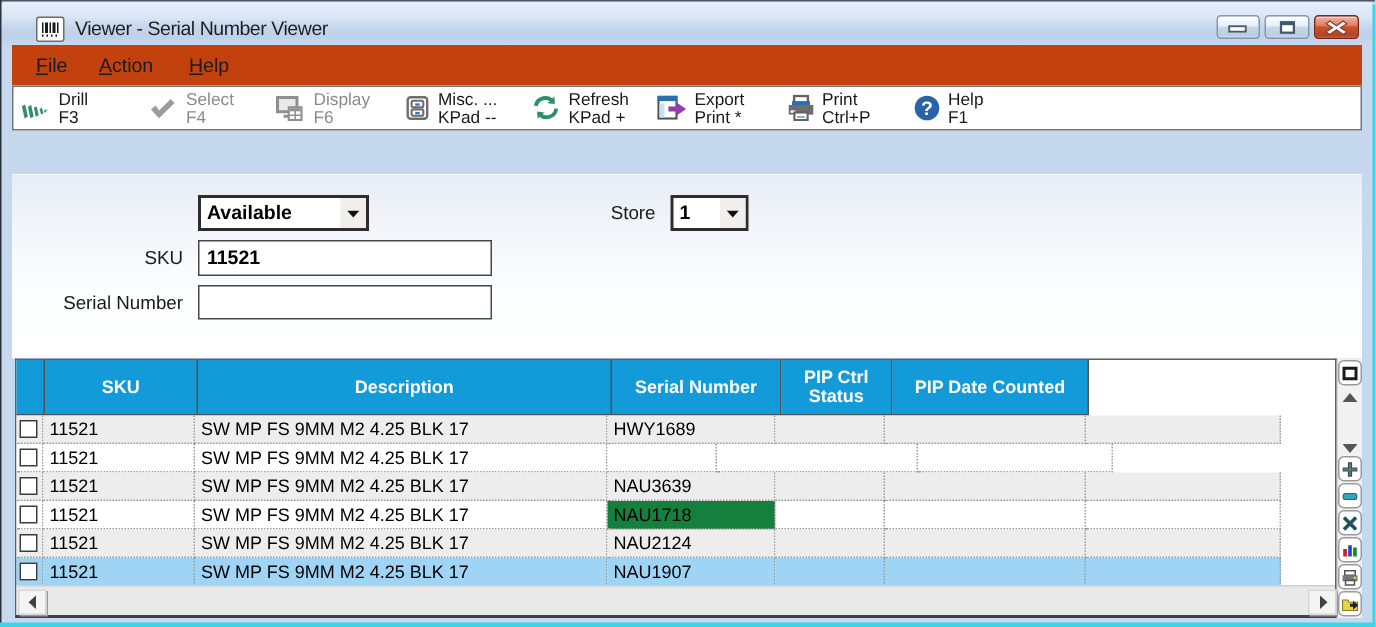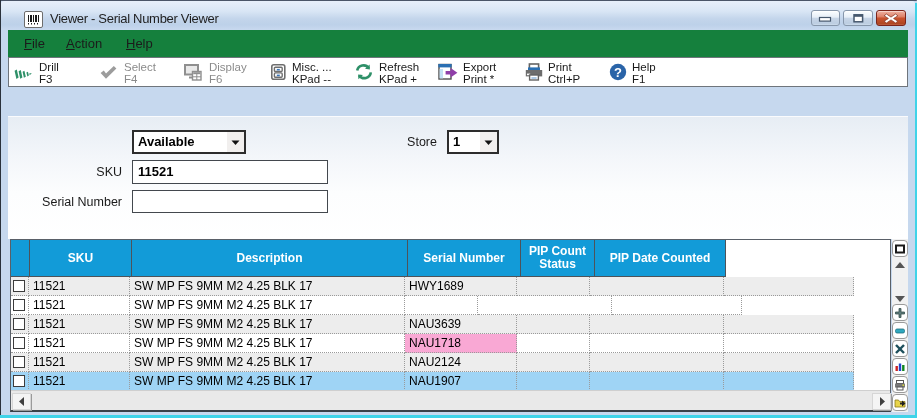--- a/index.html
+++ b/index.html
@@ -17,21 +17,21 @@
     background:linear-gradient(180deg,#e7effa 0%,#d9e6f5 35%,#c3d5eb 62%,#bdd1e9 82%,#c8d9ef 100%);
     border-radius:3px 3px 0 0;}
   #ticon{left:24px;top:11px;width:17px;height:15px;background:#fff;border:1px solid #6d6d6d;border-radius:2px;}
   #ttext{left:50px;top:11px;font-size:13px;color:#1f1f1f;white-space:nowrap;letter-spacing:-0.3px;}
   .capbtn{top:10px;height:14px;border-radius:3px;}
   #btnmin{left:811px;width:27px;}
   #btnmax{left:843px;width:28px;}
   .mm{border:1px solid #8797ab;background:linear-gradient(180deg,#fcfeff 0%,#e6eef7 45%,#c8d6e7 50%,#bccde1 88%,#cddcec 100%);box-shadow:inset 0 1px 0 rgba(255,255,255,.8);}
   #btnclose{left:876px;width:28px;border:1px solid #7c241b;background:linear-gradient(180deg,#f0b2a2 0%,#dd8168 42%,#ca532f 50%,#b04723 90%,#bd6345 100%);box-shadow:inset 0 1px 0 rgba(255,255,255,.45);}
   
-  #menubar{left:8px;top:30px;width:900px;height:27px;background:#15803d;}
+  #menubar{left:8px;top:30px;width:900px;height:27px;background:#c2410c;}
   .mitem{top:6px;font-size:13px;color:#1b1b1b;}
   
   #toolbar{left:8px;top:57px;width:898px;height:28px;background:#fff;border:1px solid #6f757c;}
   .tlabel{top:3px;font-size:11.5px;line-height:12px;color:#1a1a1a;white-space:pre;}
   .tdis{color:#8b8b8b;}
   .ticon{top:5px;}
   
   #secheader{left:8px;top:87px;width:900px;height:29px;background:#edf1f6;}
   #sectitle{left:25px;top:6px;font-size:15px;font-weight:bold;color:#155a84;letter-spacing:0.2px;}
   #secline{left:8px;top:116px;width:900px;height:1px;background:#fafbfd;}
@@ -209,21 +209,21 @@
     <div class="abs flabel" style="left:0;top:73px;width:114px">Serial Number</div>
     <div class="abs tin" style="left:124px;top:73px;width:189px;height:21px"></div>
   </div>
 
   <div class="abs" id="grid">
     <div id="ghead">
       <div class="hc" style="width:18px"></div>
       <div class="hc" style="width:101px">SKU</div>
       <div class="hc" style="width:275px">Description</div>
       <div class="hc" style="width:112px">Serial Number</div>
-      <div class="hc" style="width:73px">PIP Count Status</div>
+      <div class="hc" style="width:73px">PIP Ctrl Status</div>
       <div class="hc" style="width:130px">PIP Date Counted</div>
     </div>
   <div class="grow" style="top: 37px;">
         <div class="gc" style="width: 17px; background: rgb(237, 237, 237);">
           <div class="cbx"></div>
         </div>
         <div class="gc" style="width: 96px; background: rgb(237, 237, 237); padding-left: 4px;">11521</div>
         <div class="gc" style="width: 270px; background: rgb(237, 237, 237); padding-left: 4px;">SW MP FS 9MM M2 4.25 BLK 17</div>
         <div class="gc" style="width: 107px; background: rgb(237, 237, 237); padding-left: 4px;">HWY1689</div>
         <div class="gc" style="width: 72px; background: rgb(237, 237, 237);"></div>
@@ -250,21 +250,21 @@
         <div class="gc" style="width: 72px; background: rgb(237, 237, 237);"></div>
         <div class="gc" style="width: 133px; background: rgb(237, 237, 237);"></div>
         <div class="gc" style="width: 129px; background: rgb(237, 237, 237);"></div>
       </div>
       <div class="grow" style="top: 94px;">
         <div class="gc" style="width: 17px; background: rgb(255, 255, 255);">
           <div class="cbx"></div>
         </div>
         <div class="gc" style="width: 96px; background: rgb(255, 255, 255); padding-left: 4px;">11521</div>
         <div class="gc" style="width: 270px; background: rgb(255, 255, 255); padding-left: 4px;">SW MP FS 9MM M2 4.25 BLK 17</div>
-        <div class="gc" style="width: 107px; background: #f9a8d4; padding-left: 4px;">NAU1718</div>
+        <div class="gc" style="width: 107px; background: #15803d; padding-left: 4px;">NAU1718</div>
         <div class="gc" style="width: 72px; background: rgb(255, 255, 255);"></div>
         <div class="gc" style="width: 133px; background: rgb(255, 255, 255);"></div>
         <div class="gc" style="width: 129px; background: rgb(255, 255, 255);"></div>
       </div>
       <div class="grow" style="top: 113px;">
         <div class="gc" style="width: 17px; background: rgb(237, 237, 237);">
           <div class="cbx"></div>
         </div>
         <div class="gc" style="width: 96px; background: rgb(237, 237, 237); padding-left: 4px;">11521</div>
         <div class="gc" style="width: 270px; background: rgb(237, 237, 237); padding-left: 4px;">SW MP FS 9MM M2 4.25 BLK 17</div>

